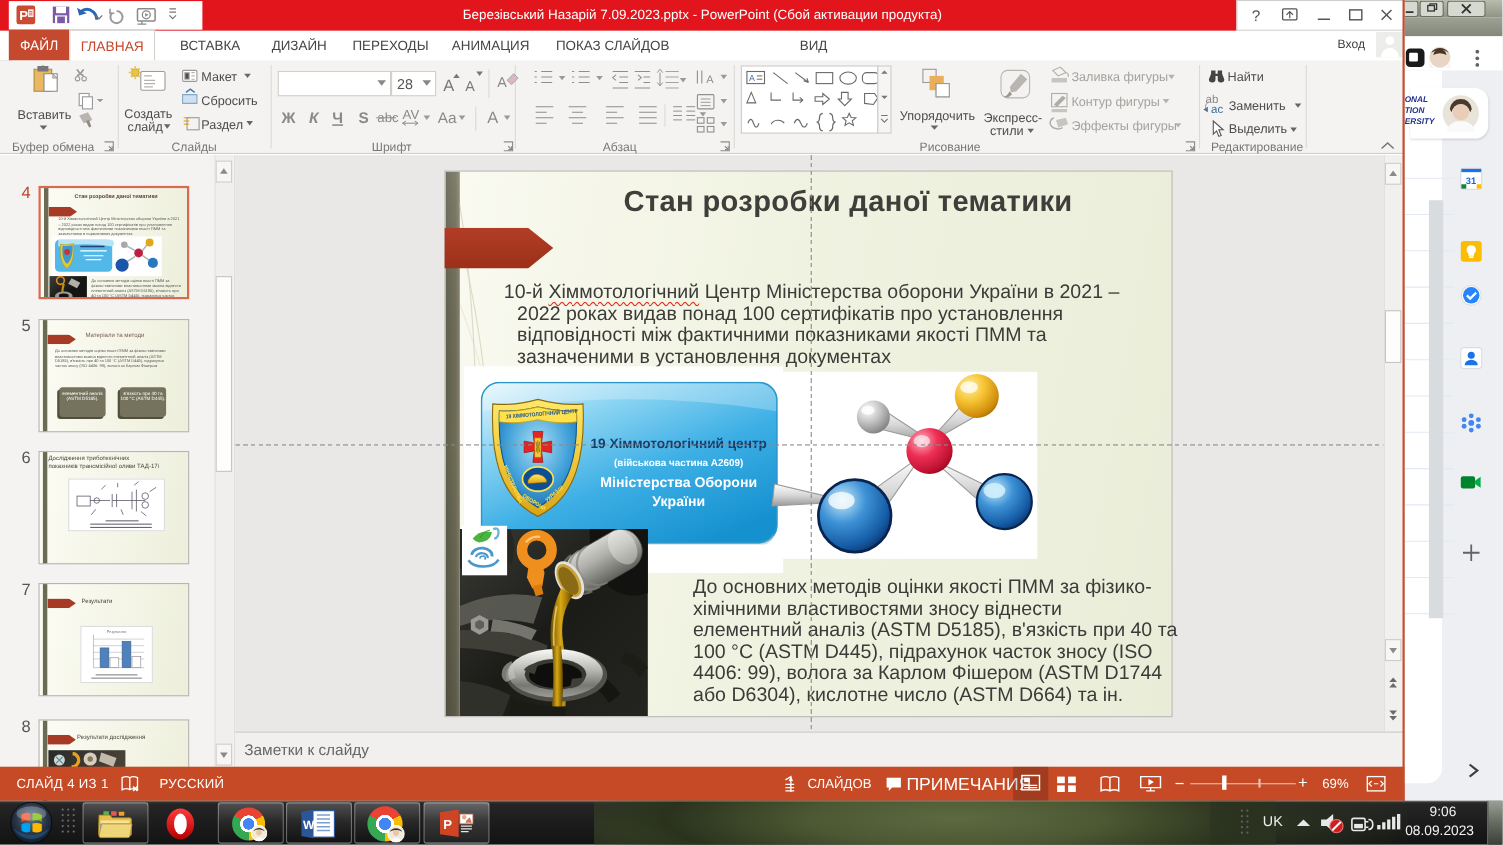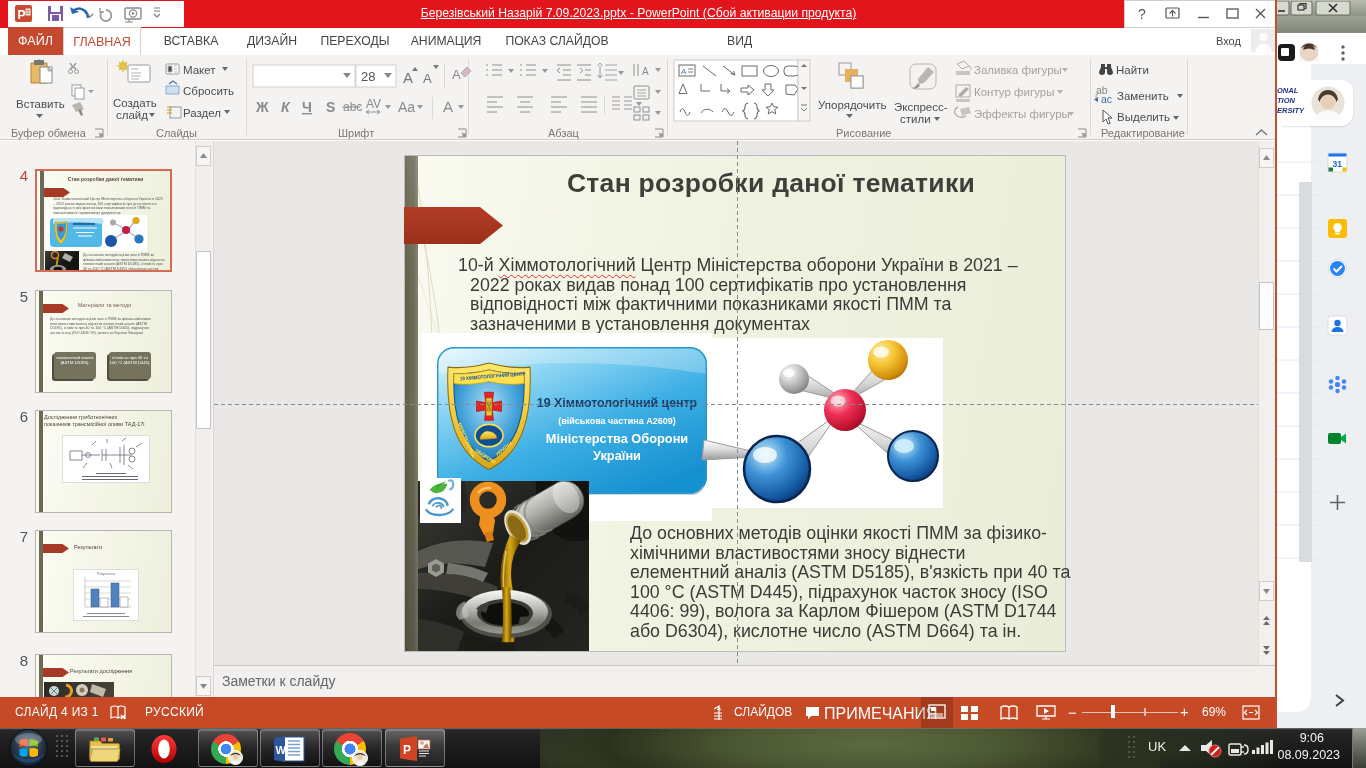--- a/index.html
+++ b/index.html
@@ -4,21 +4,21 @@
 *{margin:0;padding:0;box-sizing:border-box;}
 html,body{width:1366px;height:768px;overflow:hidden;}
 body{font-family:"Liberation Sans",sans-serif;position:relative;background:#fff;}
 .abs{position:absolute;}
 .flex{display:flex;align-items:center;}
 svg{display:block;}
 </style></head>
 <body>
 
 <div class="abs" style="left:0;top:0;width:1277px;height:28px;background:#e2151c;"></div>
-<div class="abs" style="left:0;top:0;width:1277px;height:28px;color:#fff;font-size:12.2px;text-align:center;line-height:27px;text-decoration:underline;">Березівський Назарій 7.09.2023.pptx -  PowerPoint (Сбой активации продукта)</div>
+<div class="abs" style="left:0;top:0;width:1277px;height:28px;color:#fff;font-size:12.2px;text-align:center;line-height:27px;">Березівський Назарій 7.09.2023.pptx -  PowerPoint (Сбой активации продукта)</div>
 <div class="abs flex" id="qat" style="left:8px;top:1px;width:176px;height:26px;background:#fff;gap:0;">
   <svg width="176" height="26" viewBox="0 0 176 26">
     <rect x="7" y="4" width="17" height="17" rx="2" fill="#cb4b32"></rect>
     <text x="9.5" y="17.5" font-size="12" font-weight="bold" fill="#fff" font-family="Liberation Sans">P</text>
     <rect x="17.5" y="7.5" width="5" height="7" fill="#fff" opacity="0.9"></rect>
       <path d="M18.5 9.5h3M18.5 11h3M18.5 12.5h3" stroke="#cb4b32" stroke-width="0.7"></path>
     <rect x="40" y="5" width="15" height="15" fill="#7c5ba6"></rect>
       <rect x="43" y="5" width="9" height="6" fill="#fff"></rect>
       <rect x="42" y="13" width="11" height="7" fill="#fff"></rect>
       <rect x="44" y="14" width="7" height="6" fill="#7c5ba6"></rect>

